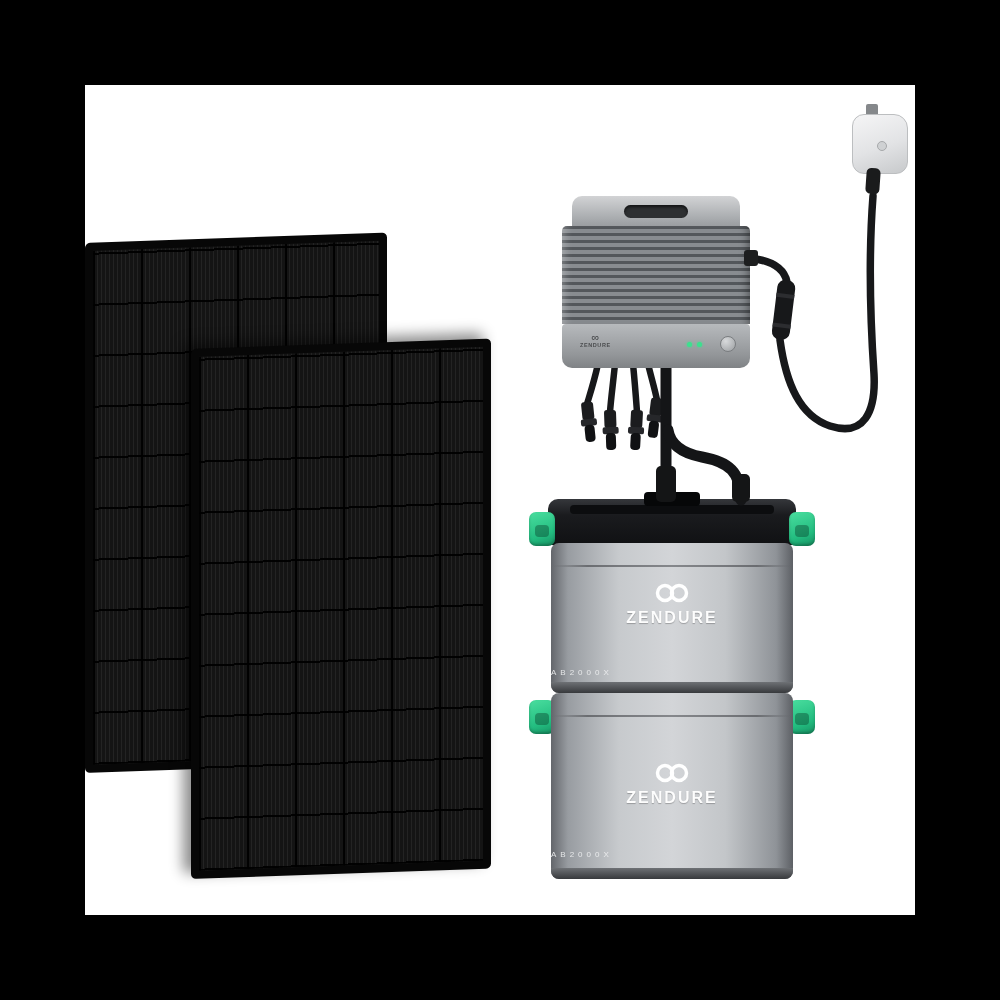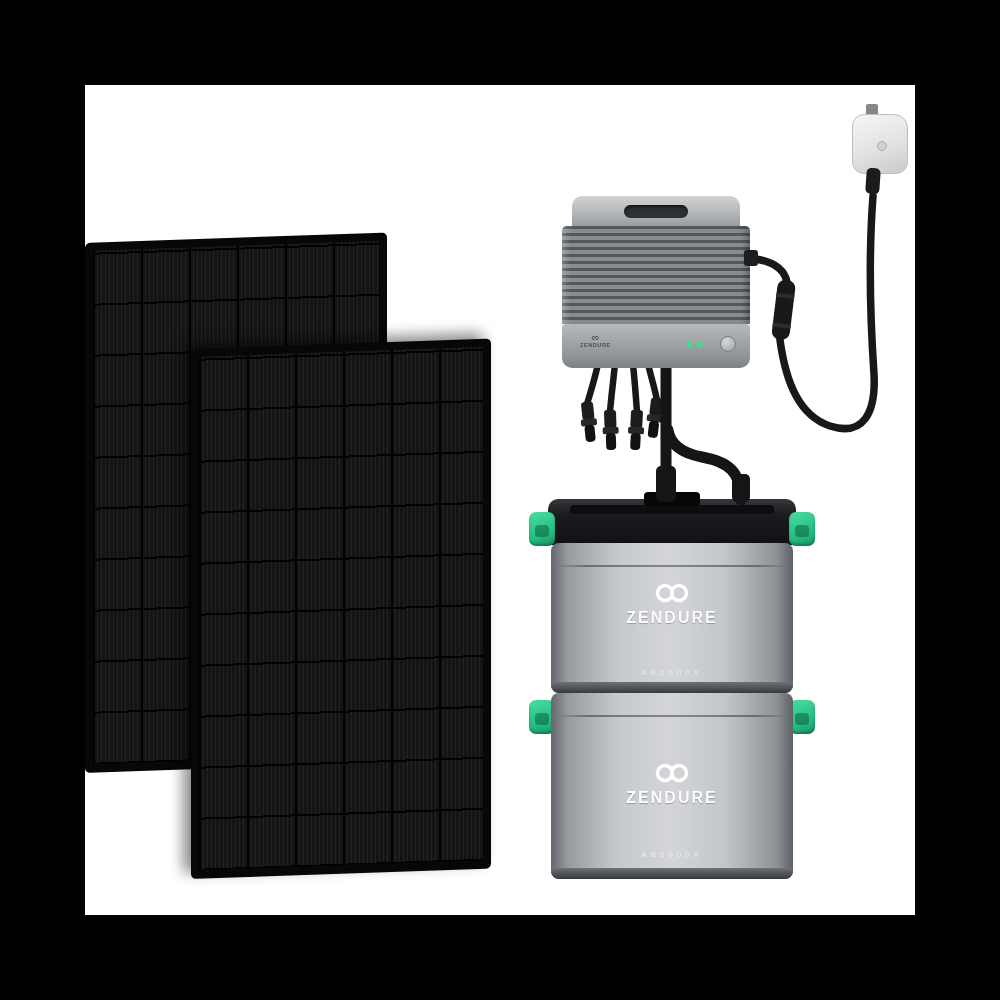--- a/index.html
+++ b/index.html
@@ -44,21 +44,21 @@
   .bat-unit::after{content:'';position:absolute;bottom:0;left:0;right:0;height:11px;
     background:linear-gradient(180deg,#6e7175,#37393c);border-radius:0 0 8px 8px;}
   .bat-unit-top{top:543px;height:150px;}
   .bat-unit-bottom{top:693px;height:186px;}
 
   .bat-logo{position:absolute;left:0;right:0;text-align:center;color:#fff;}
   .bat-unit-top .bat-logo{top:40px;}
   .bat-unit-bottom .bat-logo{top:70px;}
   .bat-brand{font-size:16px;font-weight:bold;letter-spacing:2px;margin-top:2px;
     color:#fdfdfd;text-shadow:0 1px 1px rgba(0,0,0,.25);}
-  .bat-model{position:absolute;left:0;right:0;text-align:center;font-size:8px;
+  .bat-model{position:absolute;left:0;right:0;font-size:8px;
     letter-spacing:4px;color:#eff0f1;opacity:.9;}
   .bat-unit-top .bat-model{bottom:16px;}
   .bat-unit-bottom .bat-model{bottom:20px;}
 
   
   svg.cables{position:absolute;left:0;top:0;z-index:3;pointer-events:none;}
   .cable{fill:none;stroke:#17181a;stroke-width:6.5;stroke-linecap:round;}
   .cable-thick{fill:none;stroke:#141517;stroke-width:11;stroke-linecap:round;}
   .cable-ac{fill:none;stroke:#17181a;stroke-width:7.5;stroke-linecap:round;}
 

